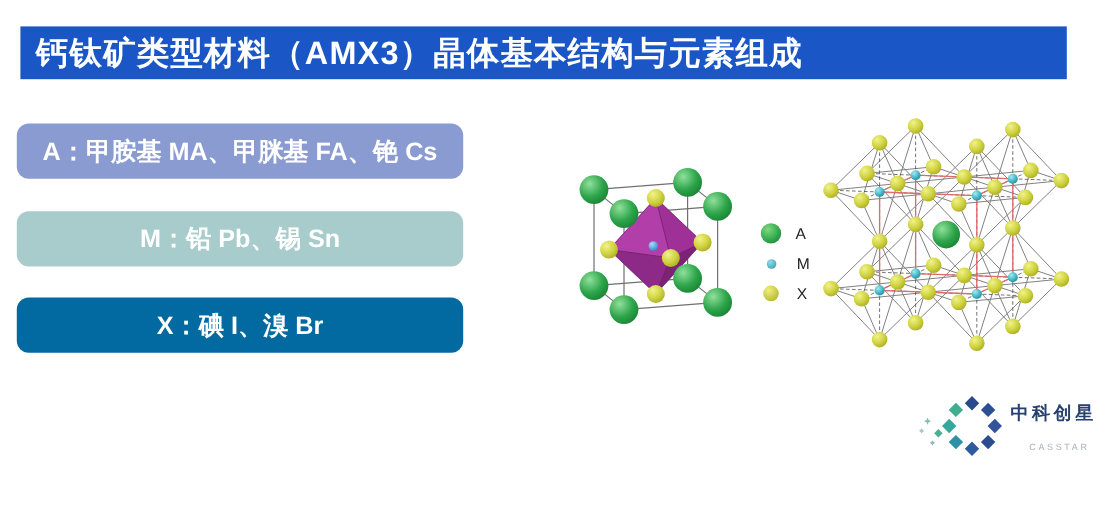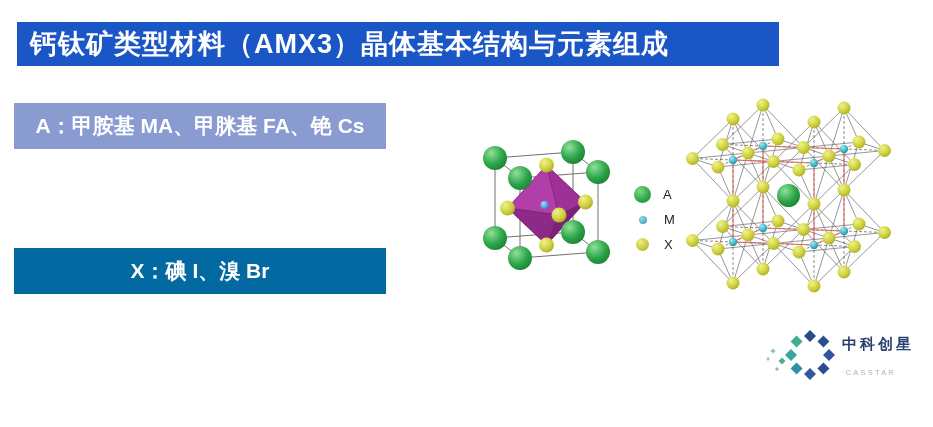--- a/index.html
+++ b/index.html
@@ -1,23 +1,23 @@
 <!DOCTYPE html>
 <html><head>
 <meta charset="utf-8">
 <style>
   html,body{margin:0;padding:0;background:#ffffff;}
   body{font-family:"Liberation Sans","DejaVu Sans",sans-serif;}
   .slide{position:relative;width:933px;height:427px;background:#ffffff;overflow:hidden;}
 
-  .header{position:absolute;left:17px;top:22px;width:762px;height:44px;
+  .header{position:absolute;left:17px;top:22px;width:872px;height:44px;
     background:#1A56C6;display:flex;align-items:center;padding-left:13px;box-sizing:border-box;}
   .header span{color:#ffffff;font-size:27px;font-weight:bold;letter-spacing:1px;white-space:nowrap;}
 
-  .ebox{position:absolute;left:14px;width:372px;height:46px;border-radius:0;
+  .ebox{position:absolute;left:14px;width:372px;height:46px;border-radius:10px;
     display:flex;align-items:center;justify-content:center;}
   .ebox span{color:#ffffff;font-size:21px;font-weight:bold;white-space:nowrap;}
   .ebox-a{top:103px;background:#8A9BD1;}
   .ebox-m{top:176px;background:#A7CCCB;}
   .ebox-x{top:248px;background:#0369a1;}
 
   .figure{position:absolute;}
   #unitcell{left:455px;top:118px;width:195px;height:175px;}
   #lattice{left:675px;top:82px;width:258px;height:228px;}
 
@@ -28,33 +28,36 @@
   .dot-m{width:8px;height:8px;background:radial-gradient(circle at 35% 30%,#8fdce8,#2e96ac);margin-left:9px;margin-right:17px;}
   .dot-x{width:13px;height:13px;background:radial-gradient(circle at 35% 30%,#eef07a,#a8aa22);margin-left:6px;margin-right:15px;}
   .legend-row span{font-size:13px;color:#222222;}
 
   .source{position:absolute;left:24px;top:340px;font-size:17px;font-weight:bold;color:#4B7CAC;white-space:nowrap;}
 
   .logo{position:absolute;left:762px;top:328px;width:160px;height:56px;display:flex;align-items:center;}
   .logo-mark{width:78px;height:54px;flex:0 0 auto;}
   .logo-text{margin-left:2px;display:flex;flex-direction:column;align-items:flex-end;gap:12px;}
   .logo-name{font-size:15px;font-weight:bold;color:#27406F;letter-spacing:3px;white-space:nowrap;}
-  .logo-sub{font-size:7.5px;color:#A9B1BC;letter-spacing:2.2px;margin-top:2px;margin-right:18px;text-align:right;}
+  .logo-sub{font-size:7.5px;color:#A9B1BC;letter-spacing:2.2px;margin-top:2px;margin-right:6px;text-align:right;}
 </style>
 </head>
 <body>
 
 <div class="slide">
 
   <div class="header">
     <span>钙钛矿类型材料（AMX3）晶体基本结构与元素组成</span>
   </div>
 
   <div class="ebox ebox-a">
     <span>A：甲胺基 MA、甲脒基 FA、铯 Cs</span>
+  </div>
+  <div class="ebox ebox-m">
+    <span>M：铅 Pb、锡 Sn</span>
   </div>
   <div class="ebox ebox-x">
     <span>X：碘 I、溴 Br</span>
   </div>
 
   <svg id="unitcell" class="figure" viewBox="0 0 195 175" xmlns="http://www.w3.org/2000/svg">
       <defs>
         <radialGradient id="gGreen" cx="0.35" cy="0.3" r="0.85">
           <stop offset="0%" stop-color="#90e09a"></stop>
           <stop offset="55%" stop-color="#2ca44a"></stop>

